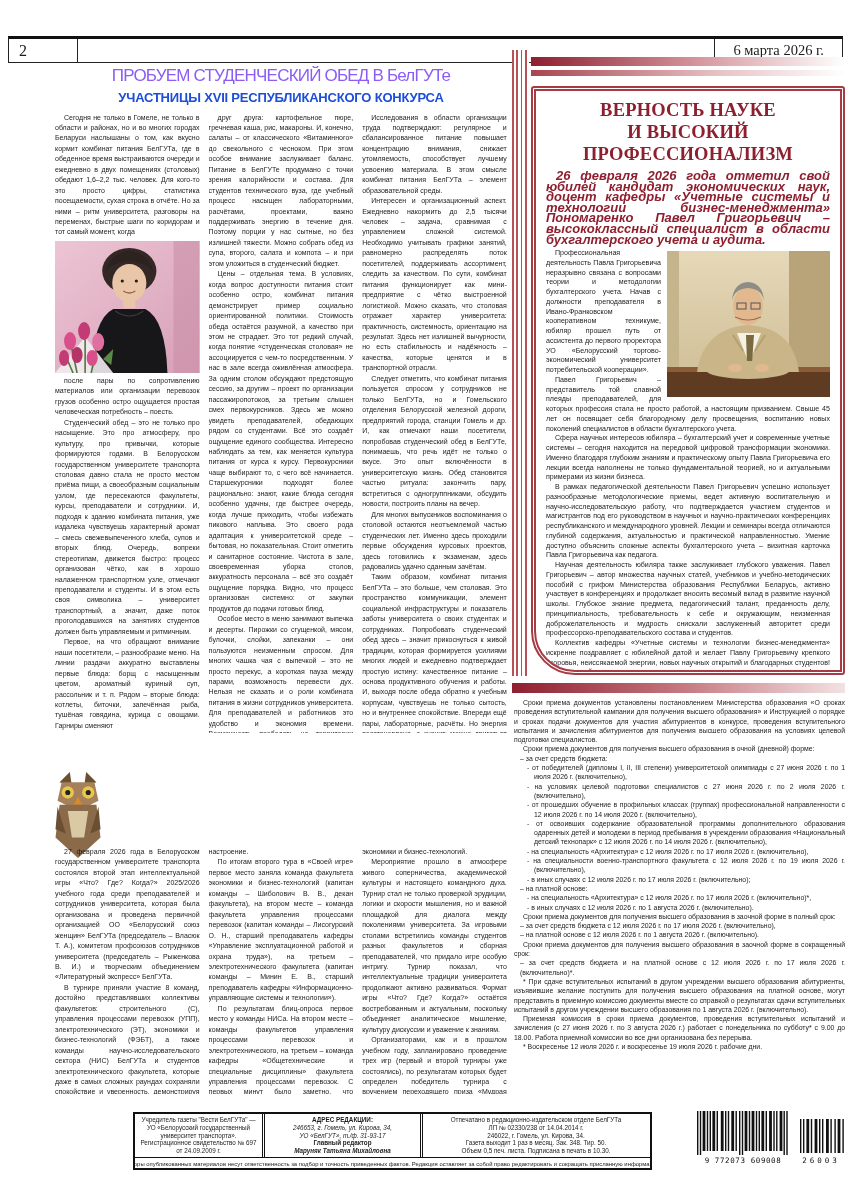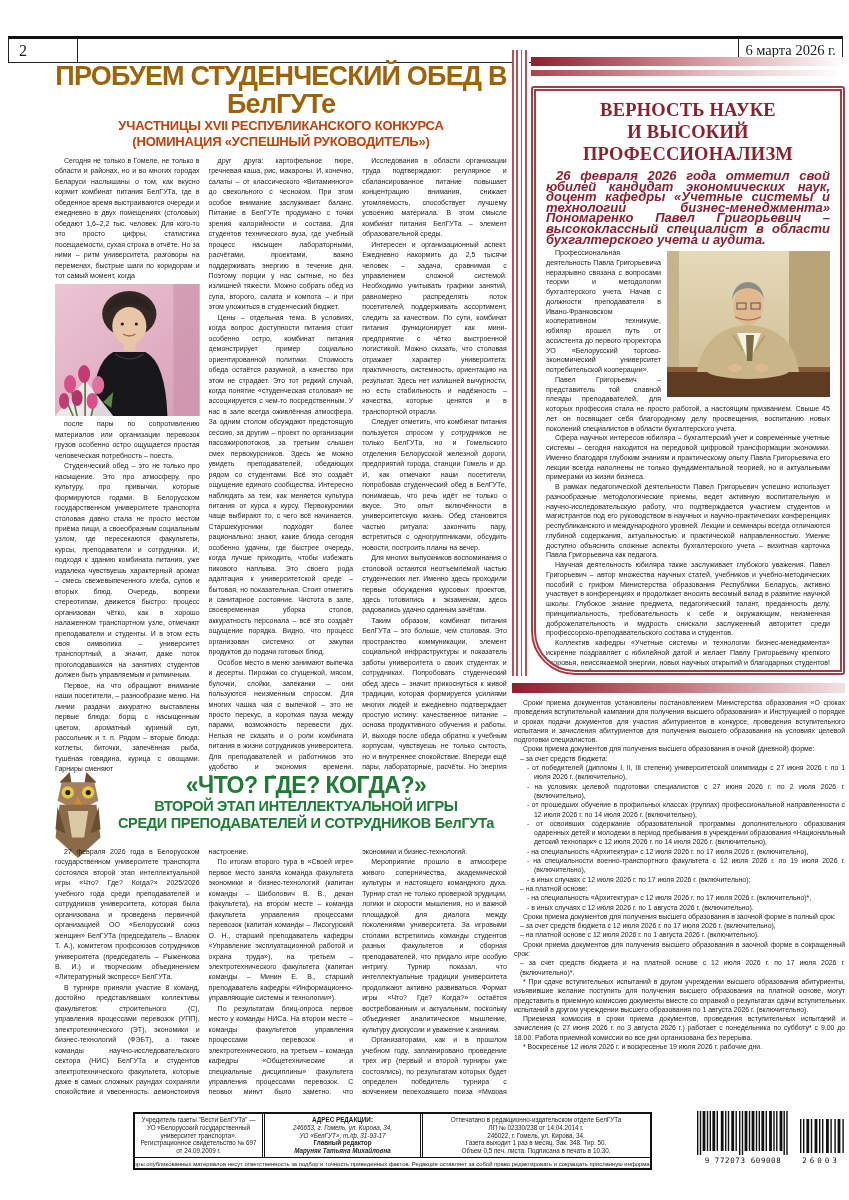--- a/index.html
+++ b/index.html
@@ -3,29 +3,29 @@
 <meta charset="utf-8">
 <style>
   html,body{margin:0;padding:0;background:#888;}
   .page{position:relative;width:849px;height:1200px;background:#fff;margin:0 auto;overflow:hidden;
         font-family:"Liberation Sans","DejaVu Sans",sans-serif;color:#1c1c1c;}
   
   .hdr{position:absolute;left:8px;top:36px;width:833px;height:23px;border:1px solid #222;border-top:3px solid #111;}
   .hdr-num{position:absolute;left:0;top:0;width:58px;height:100%;border-right:1px solid #222;
            display:flex;align-items:center;padding-left:10px;font-family:"Liberation Serif",serif;font-size:16px;}
   .hdr-date{position:absolute;right:0;top:0;height:100%;border-left:1px solid #222;
-            display:flex;align-items:center;padding:0 6px;font-family:"Liberation Serif",serif;font-size:14.5px;margin-left:24px;}
+            display:flex;align-items:center;padding:0 18px;font-family:"Liberation Serif",serif;font-size:14.5px;margin-left:24px;}
   
   .bp{font-size:7px;line-height:10.45px;text-align:justify;text-indent:9px;margin:0;}
   .cols3{display:flex;gap:9px;overflow:hidden;}
   .cols3 .col{width:144.6px;overflow:hidden;}
   
   .art-lunch{position:absolute;left:55px;top:62px;width:452px;}
-  .m-title{font-size:27px;font-weight:bold;color:#a16207;text-align:center;letter-spacing:-0.8px;line-height:28px;}
-  .m-sub{font-size:13px;font-weight:bold;color:#c2410c;text-align:center;line-height:15.5px;letter-spacing:-0.2px;}
+  .m-title{font-size:17px;font-weight:normal;color:#8b5cf6;text-align:center;letter-spacing:-0.8px;line-height:28px;}
+  .m-sub{font-size:13px;font-weight:bold;color:#1d4ed8;text-align:center;line-height:15.5px;letter-spacing:-0.2px;}
   .lunch-cols{margin-top:7px;height:620px;}
   .photo-w{width:100%;height:132px;margin:3px 0;display:block;}
   
   .owl{position:absolute;left:53px;top:770px;}
   .quiz-title{position:absolute;left:105px;top:772px;width:402px;text-align:center;color:#1e7c35;font-weight:bold;}
   .qt1{font-size:23px;line-height:26px;letter-spacing:-0.5px;}
   .qt2,.qt3{font-size:14.5px;line-height:17px;letter-spacing:-0.3px;}
   .quiz-cols{position:absolute;left:55px;top:847px;width:452px;height:247px;}
   
   .vstripe{position:absolute;left:512px;top:50px;width:17px;height:626px;
@@ -82,21 +82,20 @@
 <div class="page">
 
   <div class="hdr">
     <div class="hdr-num">2</div>
     <div class="hdr-date">6 марта 2026 г.</div>
   </div>
 
   <div class="art-lunch">
     <div class="m-title">ПРОБУЕМ СТУДЕНЧЕСКИЙ ОБЕД В БелГУТе</div>
     <div class="m-sub">УЧАСТНИЦЫ XVII РЕСПУБЛИКАНСКОГО КОНКУРСА</div>
-    <div class="m-sub">(НОМИНАЦИЯ «УСПЕШНЫЙ РУКОВОДИТЕЛЬ»)</div>
     <div class="cols3 lunch-cols">
       <div class="col">
         <p class="bp">Сегодня не только в Гомеле, не только в области и районах, но и во многих городах Беларуси наслышаны о том, как вкусно кормит комбинат питания БелГУТа, где в обеденное время выстраиваются очереди и ежедневно в двух помещениях (столовых) обедают 1,6–2,2 тыс. человек. Для кого-то это просто цифры, статистика посещаемости, сухая строка в отчёте. Но за ними – ритм университета, разговоры на переменах, быстрые шаги по коридорам и тот самый момент, когда</p>
 
         <svg class="photo-w" viewBox="0 0 144 132" preserveAspectRatio="none">
           <defs>
             <linearGradient id="gp" x1="0" y1="0" x2="1" y2="1">
               <stop offset="0" stop-color="#ecc5d4"></stop>
                 <stop offset="1" stop-color="#d79fb6"></stop>
             </linearGradient>
@@ -155,25 +154,20 @@
     <circle cx="14" cy="22" r="6" fill="#e8c84a"></circle>
       <circle cx="14" cy="22" r="2.5" fill="#222"></circle>
     <circle cx="34" cy="22" r="6" fill="#e8c84a"></circle>
       <circle cx="34" cy="22" r="2.5" fill="#222"></circle>
     <polygon points="24,26 20,34 28,34" fill="#d88a2a"></polygon>
     <polygon points="6,34 42,34 46,66 24,86 2,66" fill="#8a6a48"></polygon>
     <polygon points="14,40 34,40 30,66 18,66" fill="#d9c9a4"></polygon>
     <polygon points="4,36 12,62 2,58" fill="#6b4f33"></polygon>
     <polygon points="44,36 36,62 46,58" fill="#6b4f33"></polygon>
   </svg>
-  <div class="quiz-title">
-    <div class="qt1">«ЧТО? ГДЕ? КОГДА?»</div>
-    <div class="qt2">ВТОРОЙ ЭТАП ИНТЕЛЛЕКТУАЛЬНОЙ ИГРЫ</div>
-    <div class="qt3">СРЕДИ ПРЕПОДАВАТЕЛЕЙ И СОТРУДНИКОВ БелГУТа</div>
-  </div>
   <div class="cols3 quiz-cols">
     <div class="col">
       <p class="bp">27 февраля 2026 года в Белорусском государственном университете транспорта состоялся второй этап интеллектуальной игры «Что? Где? Когда?» 2025/2026 учебного года среди преподавателей и сотрудников университета, которая была организована и проведена первичной организацией ОО «Белорусский союз женщин» БелГУТа (председатель – Власюк Т. А.), комитетом профсоюзов сотрудников университета (председатель – Рыженкова В. И.) и творческим объединением «Литературный экспресс» БелГУТа.</p>
       <p class="bp">В турнире приняли участие 8 команд, достойно представлявших коллективы факультетов: строительного (С), управления процессами перевозок (УПП), электротехнического (ЭТ), экономики и бизнес-технологий (ФЭБТ), а также команды научно-исследовательского сектора (НИС) БелГУТа и студентов электротехнического факультета, которые даже в самых сложных раундах сохраняли спокойствие и уверенность, демонстрируя пример конструктивного взаимодействия.</p>
 
     </div>
     <div class="col">
       <p class="bp" style="text-indent:0">настроение.</p>
       <p class="bp">По итогам второго тура в «Своей игре» первое место заняла команда факультета экономики и бизнес-технологий (капитан команды – Шиболович В. В., декан факультета), на втором месте – команда факультета управления процессами перевозок (капитан команды – Лисогурский О. Н., старший преподаватель кафедры «Управление эксплуатационной работой и охрана труда»), на третьем – электротехнического факультета (капитан команды – Минин Е. В., старший преподаватель кафедры «Информационно-управляющие системы и технологии»).</p>
       <p class="bp">По результатам блиц-опроса первое место у команды НИСа. На втором месте – команды факультетов управления процессами перевозок и электротехнического, на третьем – команда кафедры «Общетехнические и специальные дисциплины» факультета управления процессами перевозок. С первых минут было заметно, что вышеназванные команды действуют как единый механизм: чёткое распределение ролей, внимательное отношение к каждой версии, уважение к мнению коллег и спокойная аргументированная дискуссия.</p>

